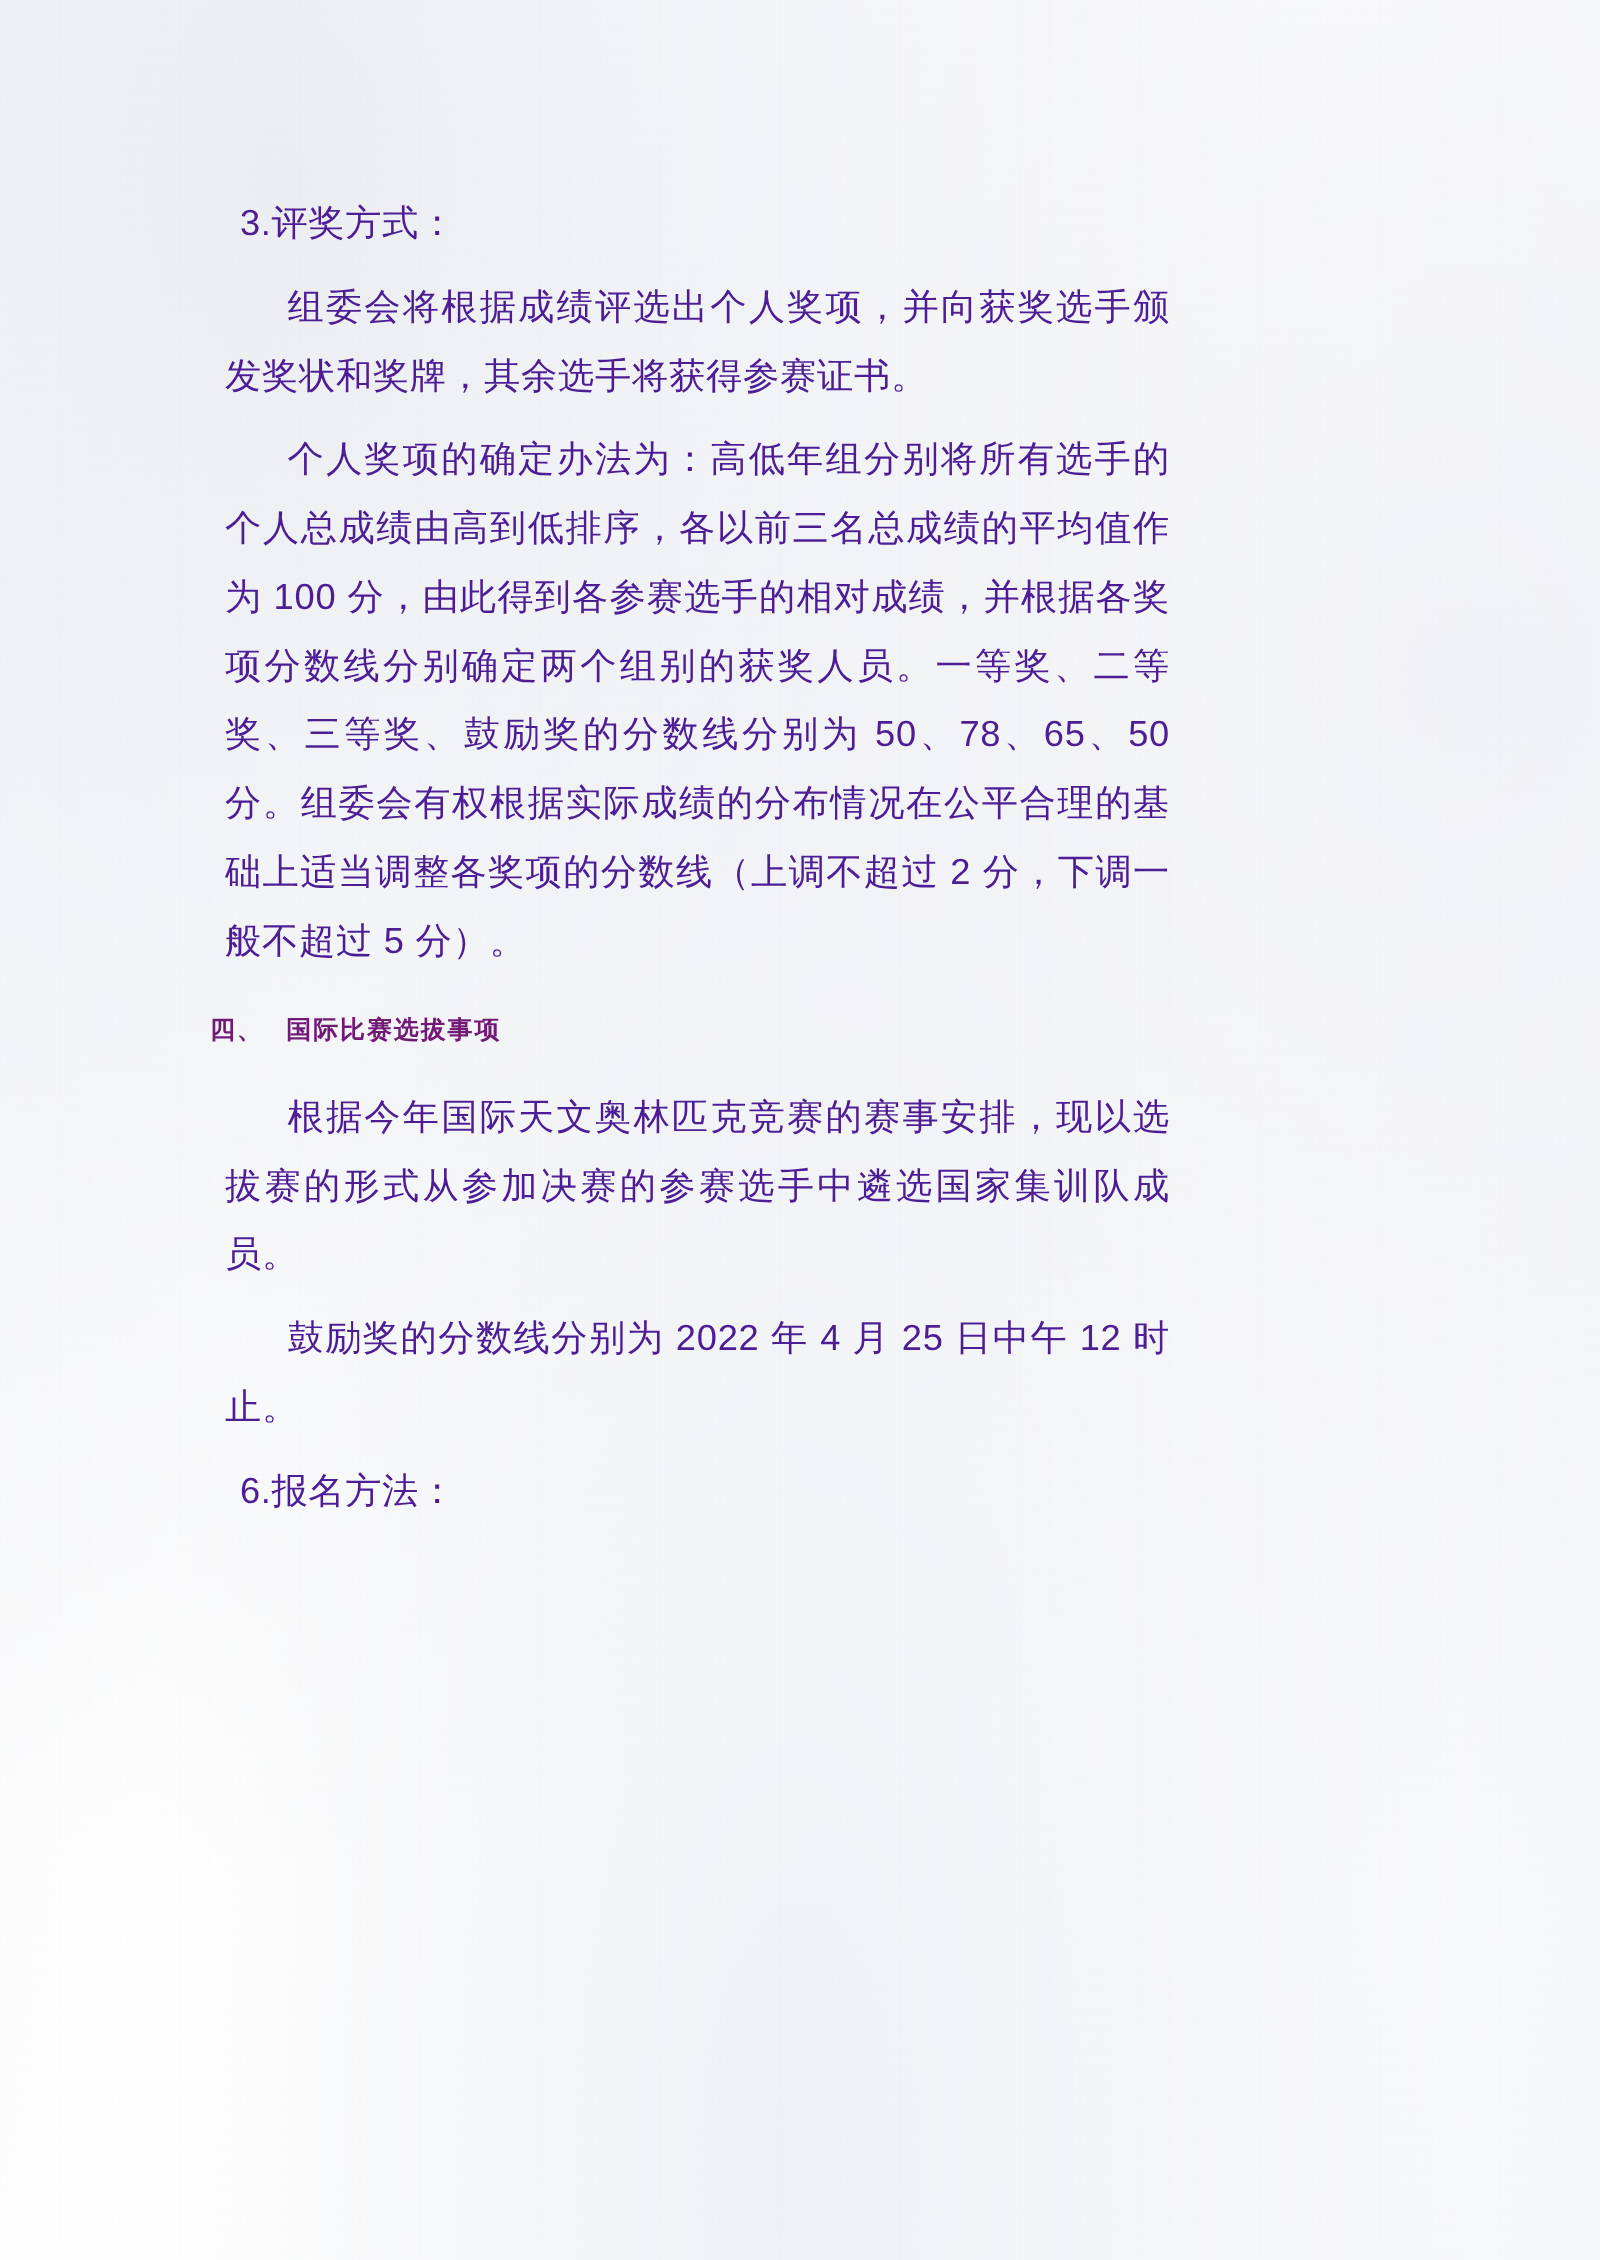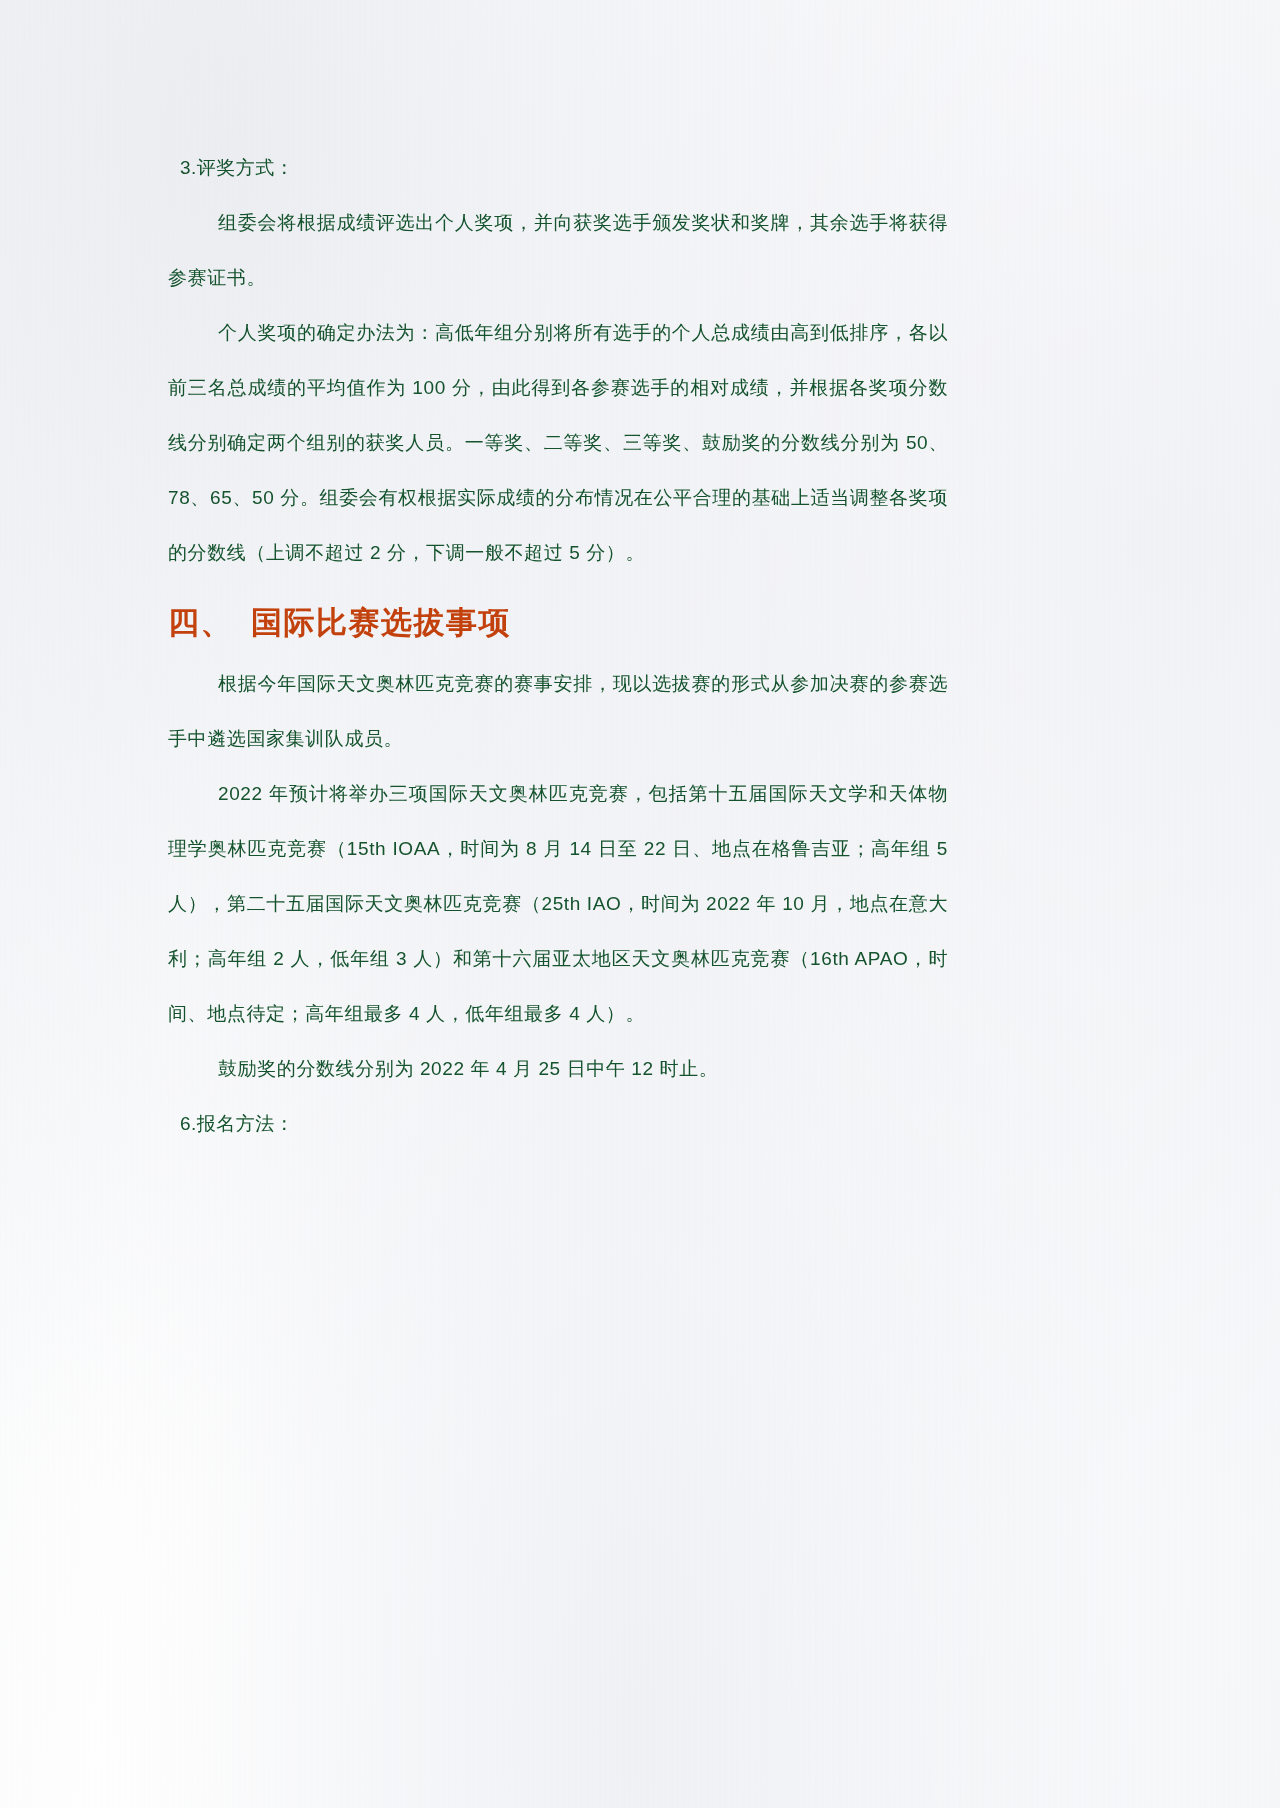--- a/index.html
+++ b/index.html
@@ -42,46 +42,46 @@
   }
 
   .doc-body {
     position: absolute;
     left: 168px;
     top: 140px;
     width: 780px;
   }
 
   p {
-    margin: 0;
-    font-size: 19px;
+    margin: 12px;
+    font-size: 29px;
     line-height: 55px;
-    color: #14532d;
+    color: #4c1d95;
     letter-spacing: 0.6px;
     text-align: justify;
     text-justify: inter-character;
   }
 
   .list-head {
     text-indent: 12px;
     letter-spacing: 0.5px;
   }
 
   .indent {
     text-indent: 50px;
   }
 
   .section-title {
-    font-size: 31px;
+    font-size: 20px;
     font-weight: bold;
     line-height: 62px;
     margin-top: 12px;
     margin-bottom: 2px;
     letter-spacing: 1.5px;
-    color: #c2410c;
+    color: #701a75;
   }
   .section-title .num {
     margin-right: 18px;
   }
 
   .bold-date {
     font-weight: normal;
   }
 </style>
 </head>
@@ -98,21 +98,20 @@
     <p class="indent">组委会将根据成绩评选出个人奖项，并向获奖选手颁发奖状和奖牌，其余选手将获得参赛证书。</p>
 
     <p class="indent">个人奖项的确定办法为：高低年组分别将所有选手的个人总成绩由高到低排序，各以前三名总成绩的平均值作为 100 分，由此得到各参赛选手的相对成绩，并根据各奖项分数线分别确定两个组别的获奖人员。一等奖、二等奖、三等奖、鼓励奖的分数线分别为 50、78、65、50 分。组委会有权根据实际成绩的分布情况在公平合理的基础上适当调整各奖项的分数线（上调不超过 2 分，下调一般不超过 5 分）。</p>
 
     <h2 class="section-title">
       <span class="num">四、</span><span>国际比赛选拔事项</span>
     </h2>
 
     <p class="indent">根据今年国际天文奥林匹克竞赛的赛事安排，现以选拔赛的形式从参加决赛的参赛选手中遴选国家集训队成员。</p>
 
-    <p class="indent">2022 年预计将举办三项国际天文奥林匹克竞赛，包括第十五届国际天文学和天体物理学奥林匹克竞赛（15th IOAA，时间为 8 月 14 日至 22 日、地点在格鲁吉亚；高年组 5 人），第二十五届国际天文奥林匹克竞赛（25th IAO，时间为 2022 年 10 月，地点在意大利；高年组 2 人，低年组 3 人）和第十六届亚太地区天文奥林匹克竞赛（16th APAO，时间、地点待定；高年组最多 4 人，低年组最多 4 人）。</p>
 
 
     <p class="indent">
       <span>鼓励奖的分数线分别为 </span><span class="bold-date">2022 年 4 月 25 日</span><span>中午 12 时止。</span>
     </p>
 
     <p class="list-head">6.报名方法：</p>
 
   </div>
 

